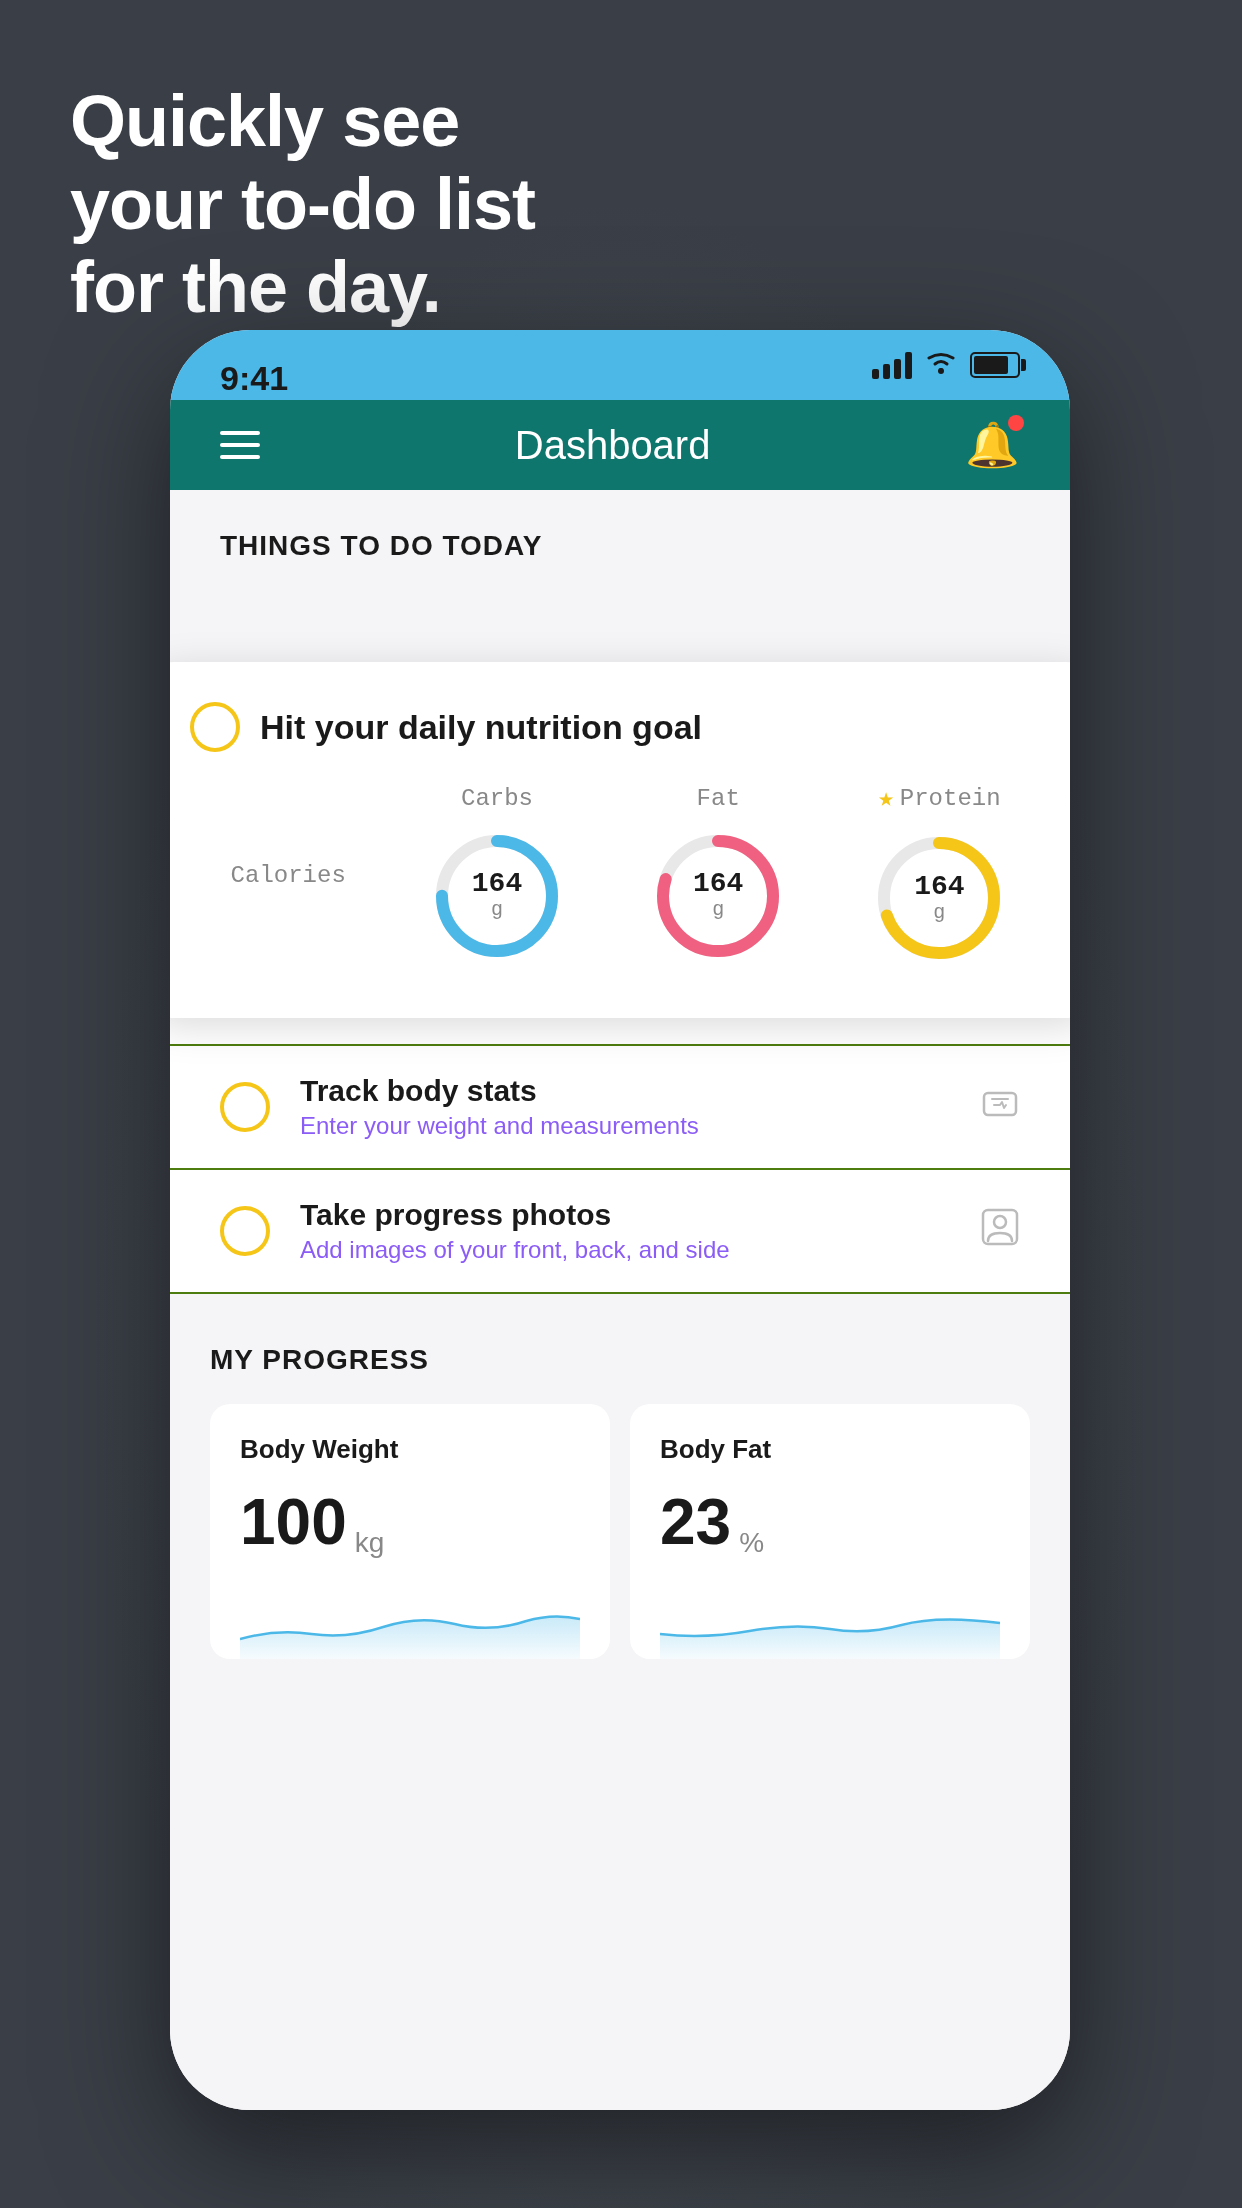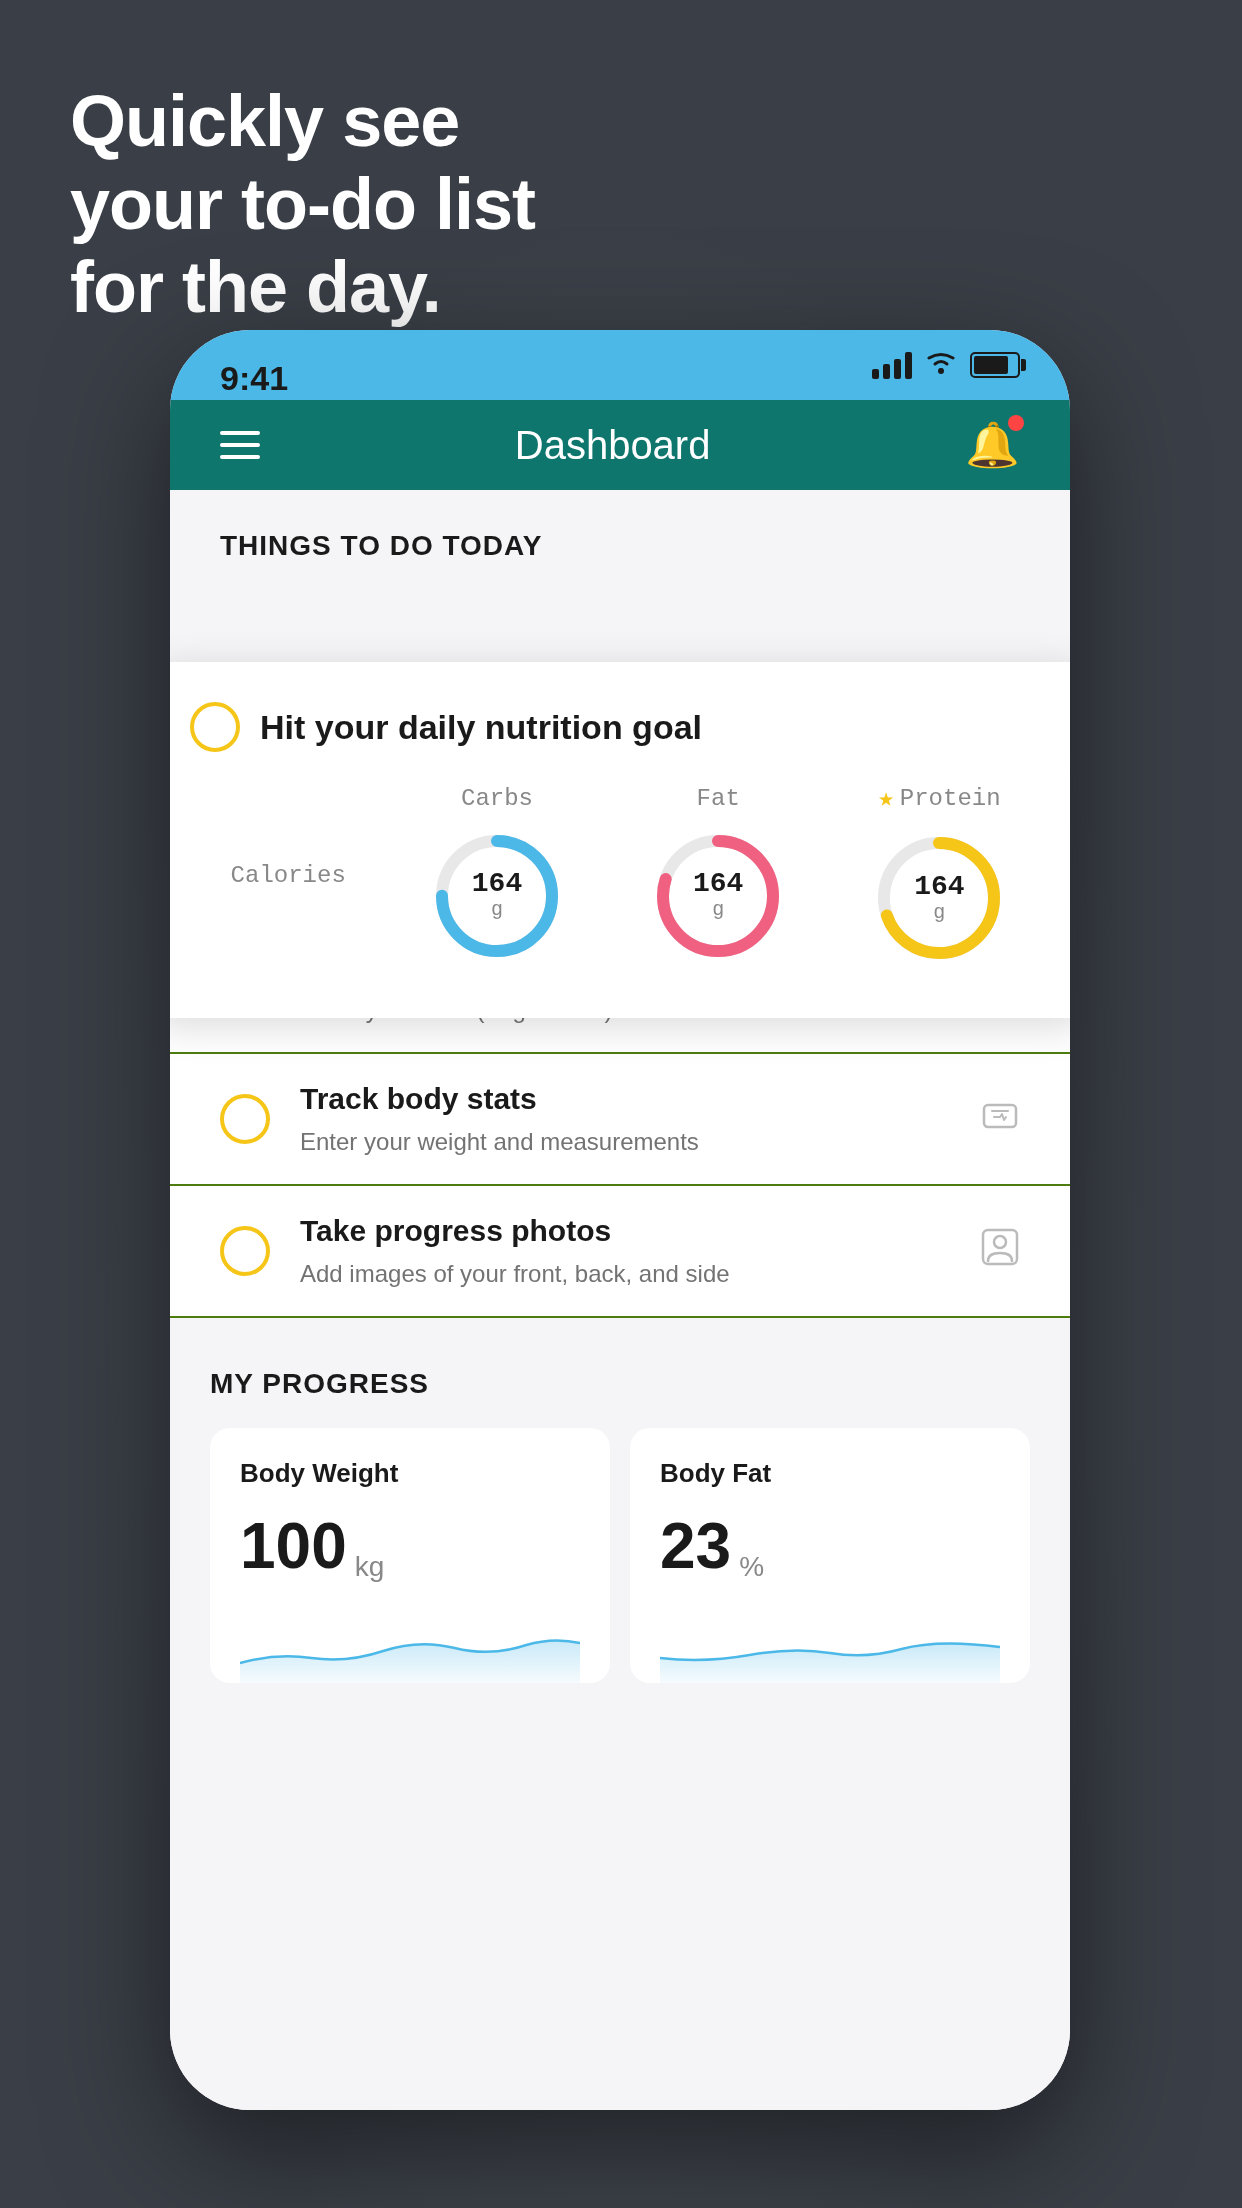--- a/index.html
+++ b/index.html
@@ -286,22 +286,22 @@
     .todo-text {
       flex: 1;
     }
     .todo-main {
       font-size: 30px;
       font-weight: 600;
       color: #1a1a1a;
     }
     .todo-sub {
       font-size: 24px;
-      color: #737373;
-      margin-top: 12px;
+      color: #8b5cf6;
+      margin-top: 4px;
     }
     .todo-icon {
       font-size: 36px;
       color: #bbb;
     }
 
     
     .progress-section {
       padding: 50px 40px 0;
       background: #f5f5f7;

